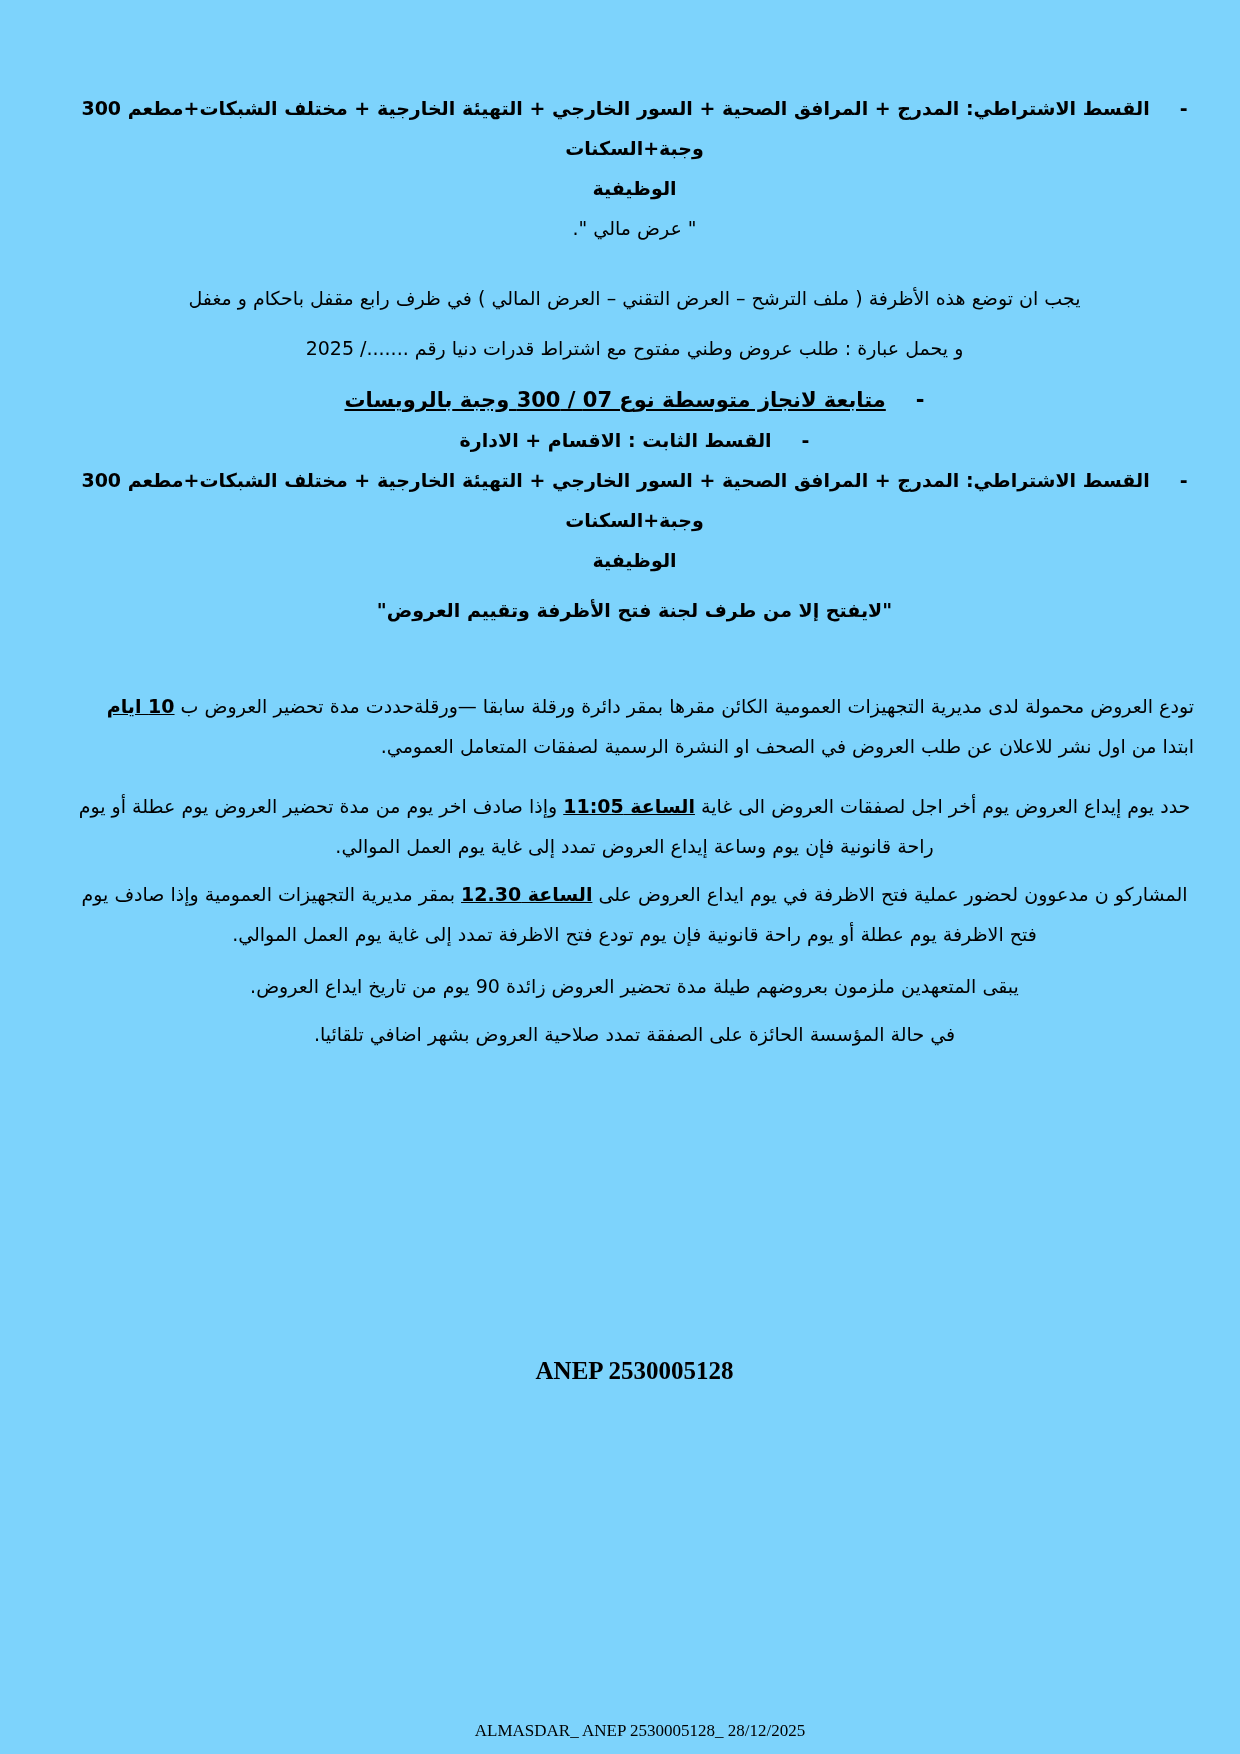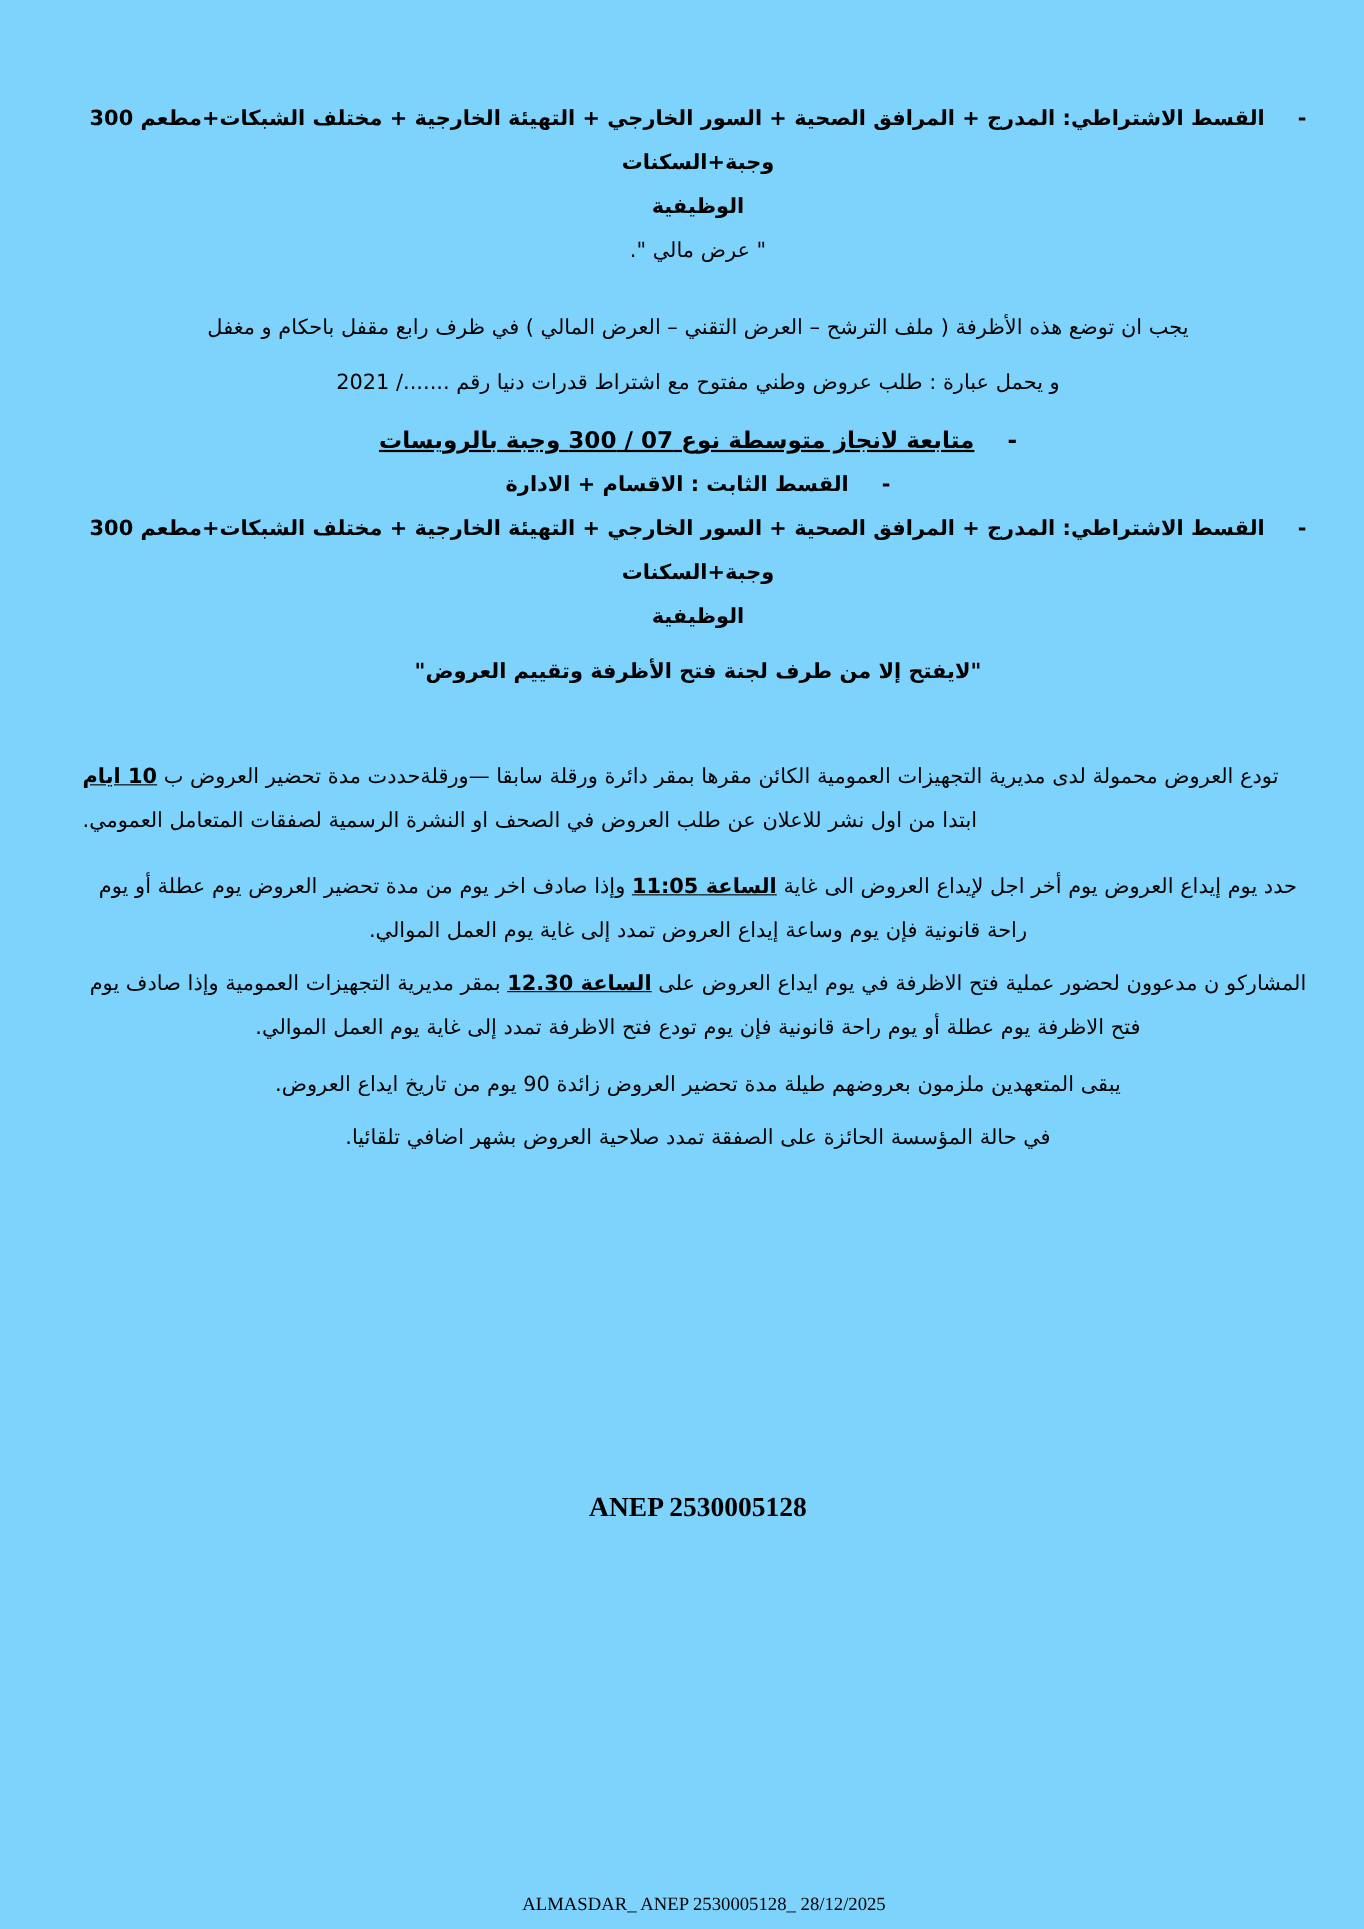--- a/index.html
+++ b/index.html
@@ -12,21 +12,21 @@
     padding-left:40px;
   }
   .content{
     position:absolute;top:0;left:0;right:0;
     padding:88px 86px 0 75px;
     direction:rtl;
   }
   p{margin:0;font-size:19px;line-height:40px;}
   .bold{font-weight:bold;}
   .center{text-align:center;}
-  .start{text-align:left;}
+  .start{text-align:right;}
   .b{font-weight:bold;text-decoration:underline;}
   .u{text-decoration:underline;}
   .marker{display:inline-block;margin-left:30px;font-weight:bold;}
   .lot{font-size:19px;}
   .title-line{font-size:21px;}
   .mt-envelope{margin-top:30px;}
   .mt-marking{margin-top:10px;}
   .mt-title{margin-top:12px;}
   .mt-lot2{margin-top:0px;}
   .mt-notice{margin-top:10px;}
@@ -53,33 +53,33 @@
 
 <div class="page">
   <div class="content">
 
     <p class="bold center lot"><span class="marker">-</span><span>القسط الاشتراطي: المدرج + المرافق الصحية + السور الخارجي + التهيئة الخارجية + مختلف الشبكات+مطعم 300 وجبة+السكنات</span><br><span>الوظيفية</span></p>
 
     <p class="center">" عرض مالي  ".</p>
 
     <p class="center mt-envelope">يجب ان توضع هذه الأظرفة ( ملف الترشح – العرض التقني – العرض المالي ) في ظرف رابع  مقفل باحكام و مغفل</p>
 
-    <p class="center mt-marking">و يحمل عبارة : طلب عروض وطني مفتوح مع اشتراط قدرات دنيا رقم ......./ 2021</p>
+    <p class="center mt-marking">و يحمل عبارة : طلب عروض وطني مفتوح مع اشتراط قدرات دنيا رقم ......./ 2025</p>
 
     <p class="bold center title-line mt-title"><span class="marker">-</span><span><span class="b">متابعة لانجاز متوسطة نوع 07 / 300 وجبة </span><span class="b u">بالرويسات</span></span></p>
 
     <p class="bold center lot mt-lot2"><span class="marker">-</span><span>القسط الثابت : الاقسام + الادارة</span></p>
 
     <p class="bold center lot"><span class="marker">-</span><span>القسط الاشتراطي: المدرج + المرافق الصحية + السور الخارجي + التهيئة الخارجية + مختلف الشبكات+مطعم 300 وجبة+السكنات</span><br><span>الوظيفية</span></p>
 
     <p class="bold center mt-notice">"لايفتح إلا من طرف لجنة فتح الأظرفة وتقييم العروض"</p>
 
     <p class="start mt-submission"><span>تودع العروض محمولة لدى مديرية التجهيزات العمومية الكائن مقرها بمقر دائرة ورقلة سابقا —ورقلةحددت مدة تحضير العروض ب </span><span class="b">10 ايام</span><span> ابتدا من اول نشر للاعلان عن طلب العروض في الصحف او النشرة الرسمية  لصفقات المتعامل العمومي.</span></p>
 
-    <p class="center mt-deadline"><span>حدد يوم إيداع العروض يوم أخر اجل لإيداع العروض  الى غاية </span><span class="b">الساعة 11:05</span><span> وإذا صادف اخر يوم من مدة تحضير العروض يوم عطلة أو يوم راحة قانونية فإن يوم  وساعة إيداع العروض تمدد إلى غاية يوم العمل الموالي.</span></p>
+    <p class="center mt-deadline"><span>حدد يوم إيداع العروض يوم أخر اجل لصفقات العروض  الى غاية </span><span class="b">الساعة 11:05</span><span> وإذا صادف اخر يوم من مدة تحضير العروض يوم عطلة أو يوم راحة قانونية فإن يوم  وساعة إيداع العروض تمدد إلى غاية يوم العمل الموالي.</span></p>
 
     <p class="center mt-opening"><span>المشاركو ن مدعوون لحضور عملية فتح الاظرفة في يوم ايداع العروض على </span><span class="b">الساعة 12.30</span><span> بمقر مديرية التجهيزات العمومية  وإذا صادف يوم فتح الاظرفة يوم عطلة أو يوم راحة قانونية فإن يوم  تودع فتح الاظرفة تمدد إلى غاية يوم العمل الموالي.</span></p>
 
     <p class="center mt-validity">يبقى المتعهدين ملزمون بعروضهم طيلة مدة تحضير العروض زائدة 90 يوم من تاريخ ايداع العروض.</p>
 
     <p class="center mt-extension">في حالة المؤسسة الحائزة على الصفقة تمدد صلاحية العروض بشهر اضافي تلقائيا.</p>
 
     <div class="anep">ANEP 2530005128</div>
 
   </div>

